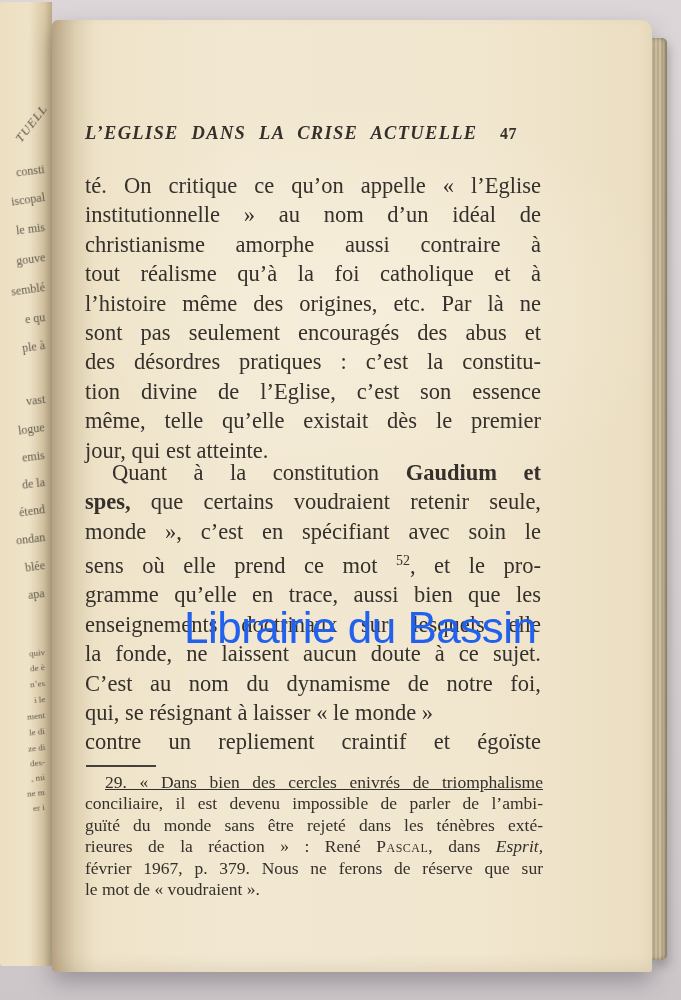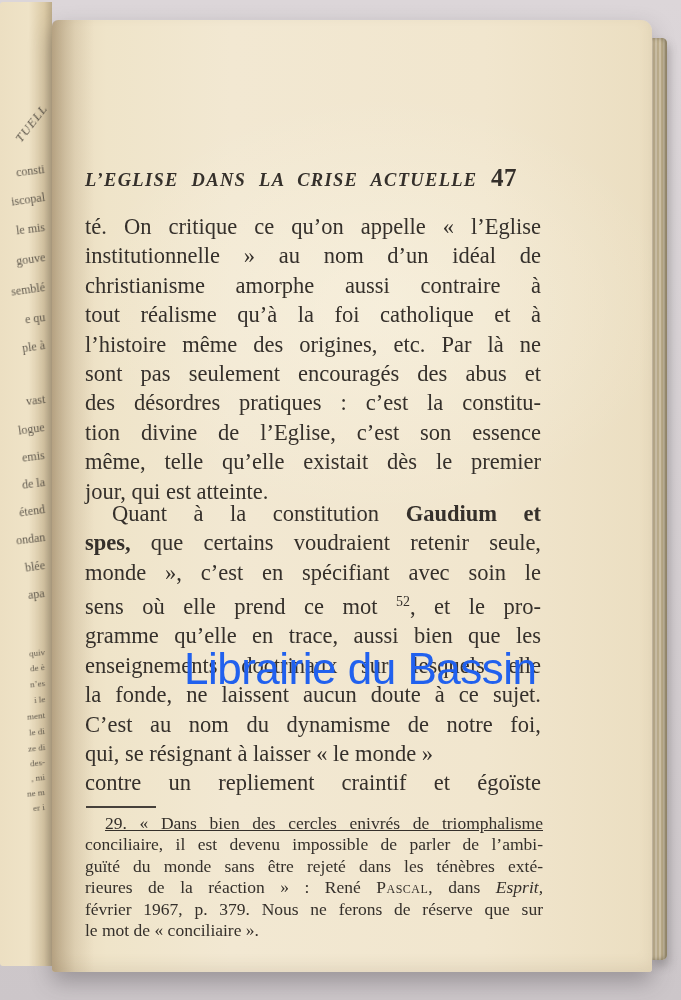--- a/index.html
+++ b/index.html
@@ -39,28 +39,28 @@
     border-radius:7px 11px 3px 3px;
     box-shadow:0 10px 22px rgba(60,55,60,.35), inset 0 -6px 14px rgba(120,100,70,.12);
   }
   
   .stack-edge{
     position:absolute;left:651px;top:38px;width:16px;height:922px;z-index:1;
     background:repeating-linear-gradient(90deg,#dbceb1 0 2px,#c8b893 2px 4px);
     border-radius:2px 5px 5px 2px;
     box-shadow:inset -3px 0 4px rgba(90,80,60,.55), 2px 6px 10px rgba(70,65,65,.3);
   }
-  .content{position:absolute;inset:0;z-index:5;margin-top:41px;}
+  .content{position:absolute;inset:0;z-index:5;}
   .running-header{
     position:absolute;left:85px;top:123px;width:432px;
     display:flex;justify-content:space-between;align-items:baseline;
     color:var(--ink);font-size:18.5px;font-style:italic;font-weight:700;
     letter-spacing:1.3px;word-spacing:7px;
   }
-  .page-num{font-style:normal;letter-spacing:.5px;font-size:25px;word-spacing:normal;}
+  .page-num{font-style:normal;letter-spacing:.5px;font-size:16px;word-spacing:normal;}
   .para{
     position:absolute;left:85px;width:456px;color:var(--ink);
     font-size:22.5px;line-height:29.4px;
   }
   .para-1{top:171px;}
   .para-2{top:458px;}
   .tline{text-align:justify;text-align-last:justify;}
   .tline.last{text-align-last:left;}
   .para .tline.ind{text-indent:27px;}
   .b{font-weight:700;}
@@ -155,18 +155,18 @@
     </div>
 
   <div class="footnote-rule"></div>
 
   <div class="footnote">
       <div class="tline ind"><span>29. « Dans bien des cercles enivrés de triomphalisme</span></div>
       <div class="tline"><span>conciliaire, il est devenu impossible de parler de l’ambi-</span></div>
       <div class="tline"><span>guïté du monde sans être rejeté dans les ténèbres exté-</span></div>
       <div class="tline"><span>rieures de la réaction » : René </span><span class="sc">Pascal</span><span>, dans </span><span class="i">Esprit,</span></div>
       <div class="tline"><span>février 1967, p. 379. Nous ne ferons de réserve que sur</span></div>
-      <div class="tline last"><span>le mot de « conciliaire ».</span></div>
+      <div class="tline last"><span>le mot de « voudraient ».</span></div>
     </div>
 
   <div class="watermark">Librairie du Bassin</div>
 
 </div>
 
 </body></html>

